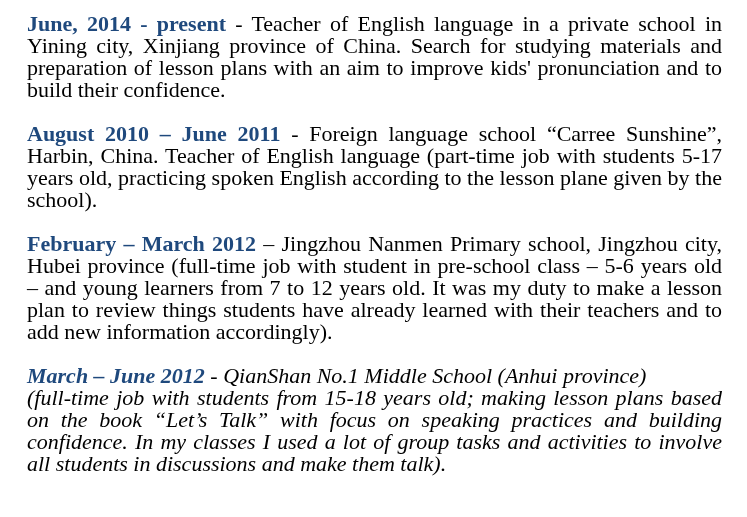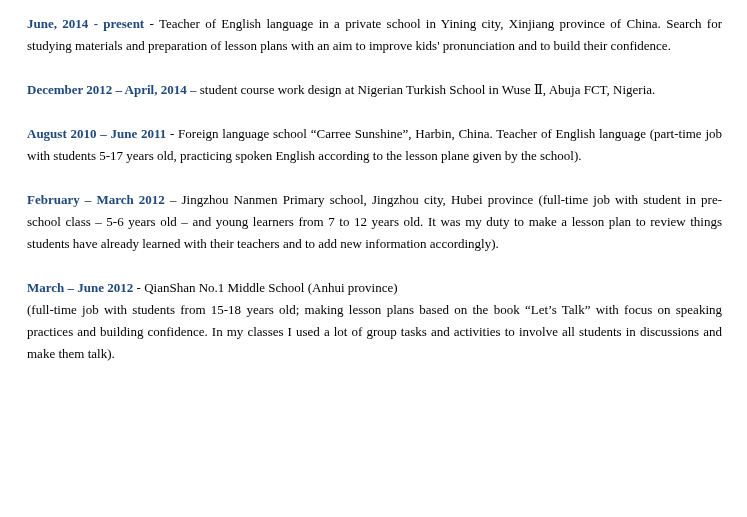--- a/index.html
+++ b/index.html
@@ -8,44 +8,44 @@
     background: #ffffff;
   }
   .page {
     width: 747px;
     height: 517px;
     box-sizing: border-box;
     background: #ffffff;
     padding: 13px 25px 0 27px;
     overflow: hidden;
     font-family: "Liberation Serif", "DejaVu Serif", serif;
-    font-size: 13px;
+    font-size: 22px;
     line-height: 22px;
     color: #000000;
   }
   .entry {
     margin: 0 0 22px 0;
     text-align: justify;
   }
   .entry:last-child {
     margin-bottom: 8px;
+    font-style: italic;
   }
   .period {
     font-weight: bold;
     color: #1f497d;
   }
 </style>
 </head>
 <body>
 
 <div class="page">
 
   <p class="entry"><span class="period">June, 2014 - present</span><span> - Teacher of English language in a private school in Yining city, Xinjiang province of China. Search for studying materials and preparation of lesson plans with an aim to improve kids' pronunciation and to build their confidence.</span></p>
 
-  <p class="entry"><span class="period">December 2012 – April, 2014</span><span> – student course work design at Nigerian Turkish School in Wuse Ⅱ, Abuja FCT, Nigeria.</span></p>
 
   <p class="entry"><span class="period">August 2010 – June 2011</span><span> - Foreign language school “Carree Sunshine”, Harbin, China. Teacher of English language (part-time job with students 5-17 years old, practicing spoken English according to the lesson plane given by the school).</span></p>
 
   <p class="entry"><span class="period">February – March 2012</span><span> – Jingzhou Nanmen Primary school, Jingzhou city, Hubei province (full-time job with student in pre-school class – 5-6 years old – and young learners from 7 to 12 years old. It was my duty to make a lesson plan to review things students have already learned with their teachers and to add new information accordingly).</span></p>
 
   <p class="entry"><span class="period">March – June 2012</span><span> - QianShan No.1 Middle School (Anhui province)</span><br><span>(full-time job with students from 15-18 years old; making lesson plans based on the book “Let’s Talk” with focus on speaking practices and building confidence. In my classes I used a lot of group tasks and activities to involve all students in discussions and make them talk).</span></p>
 
 </div>
 
 </body></html>

